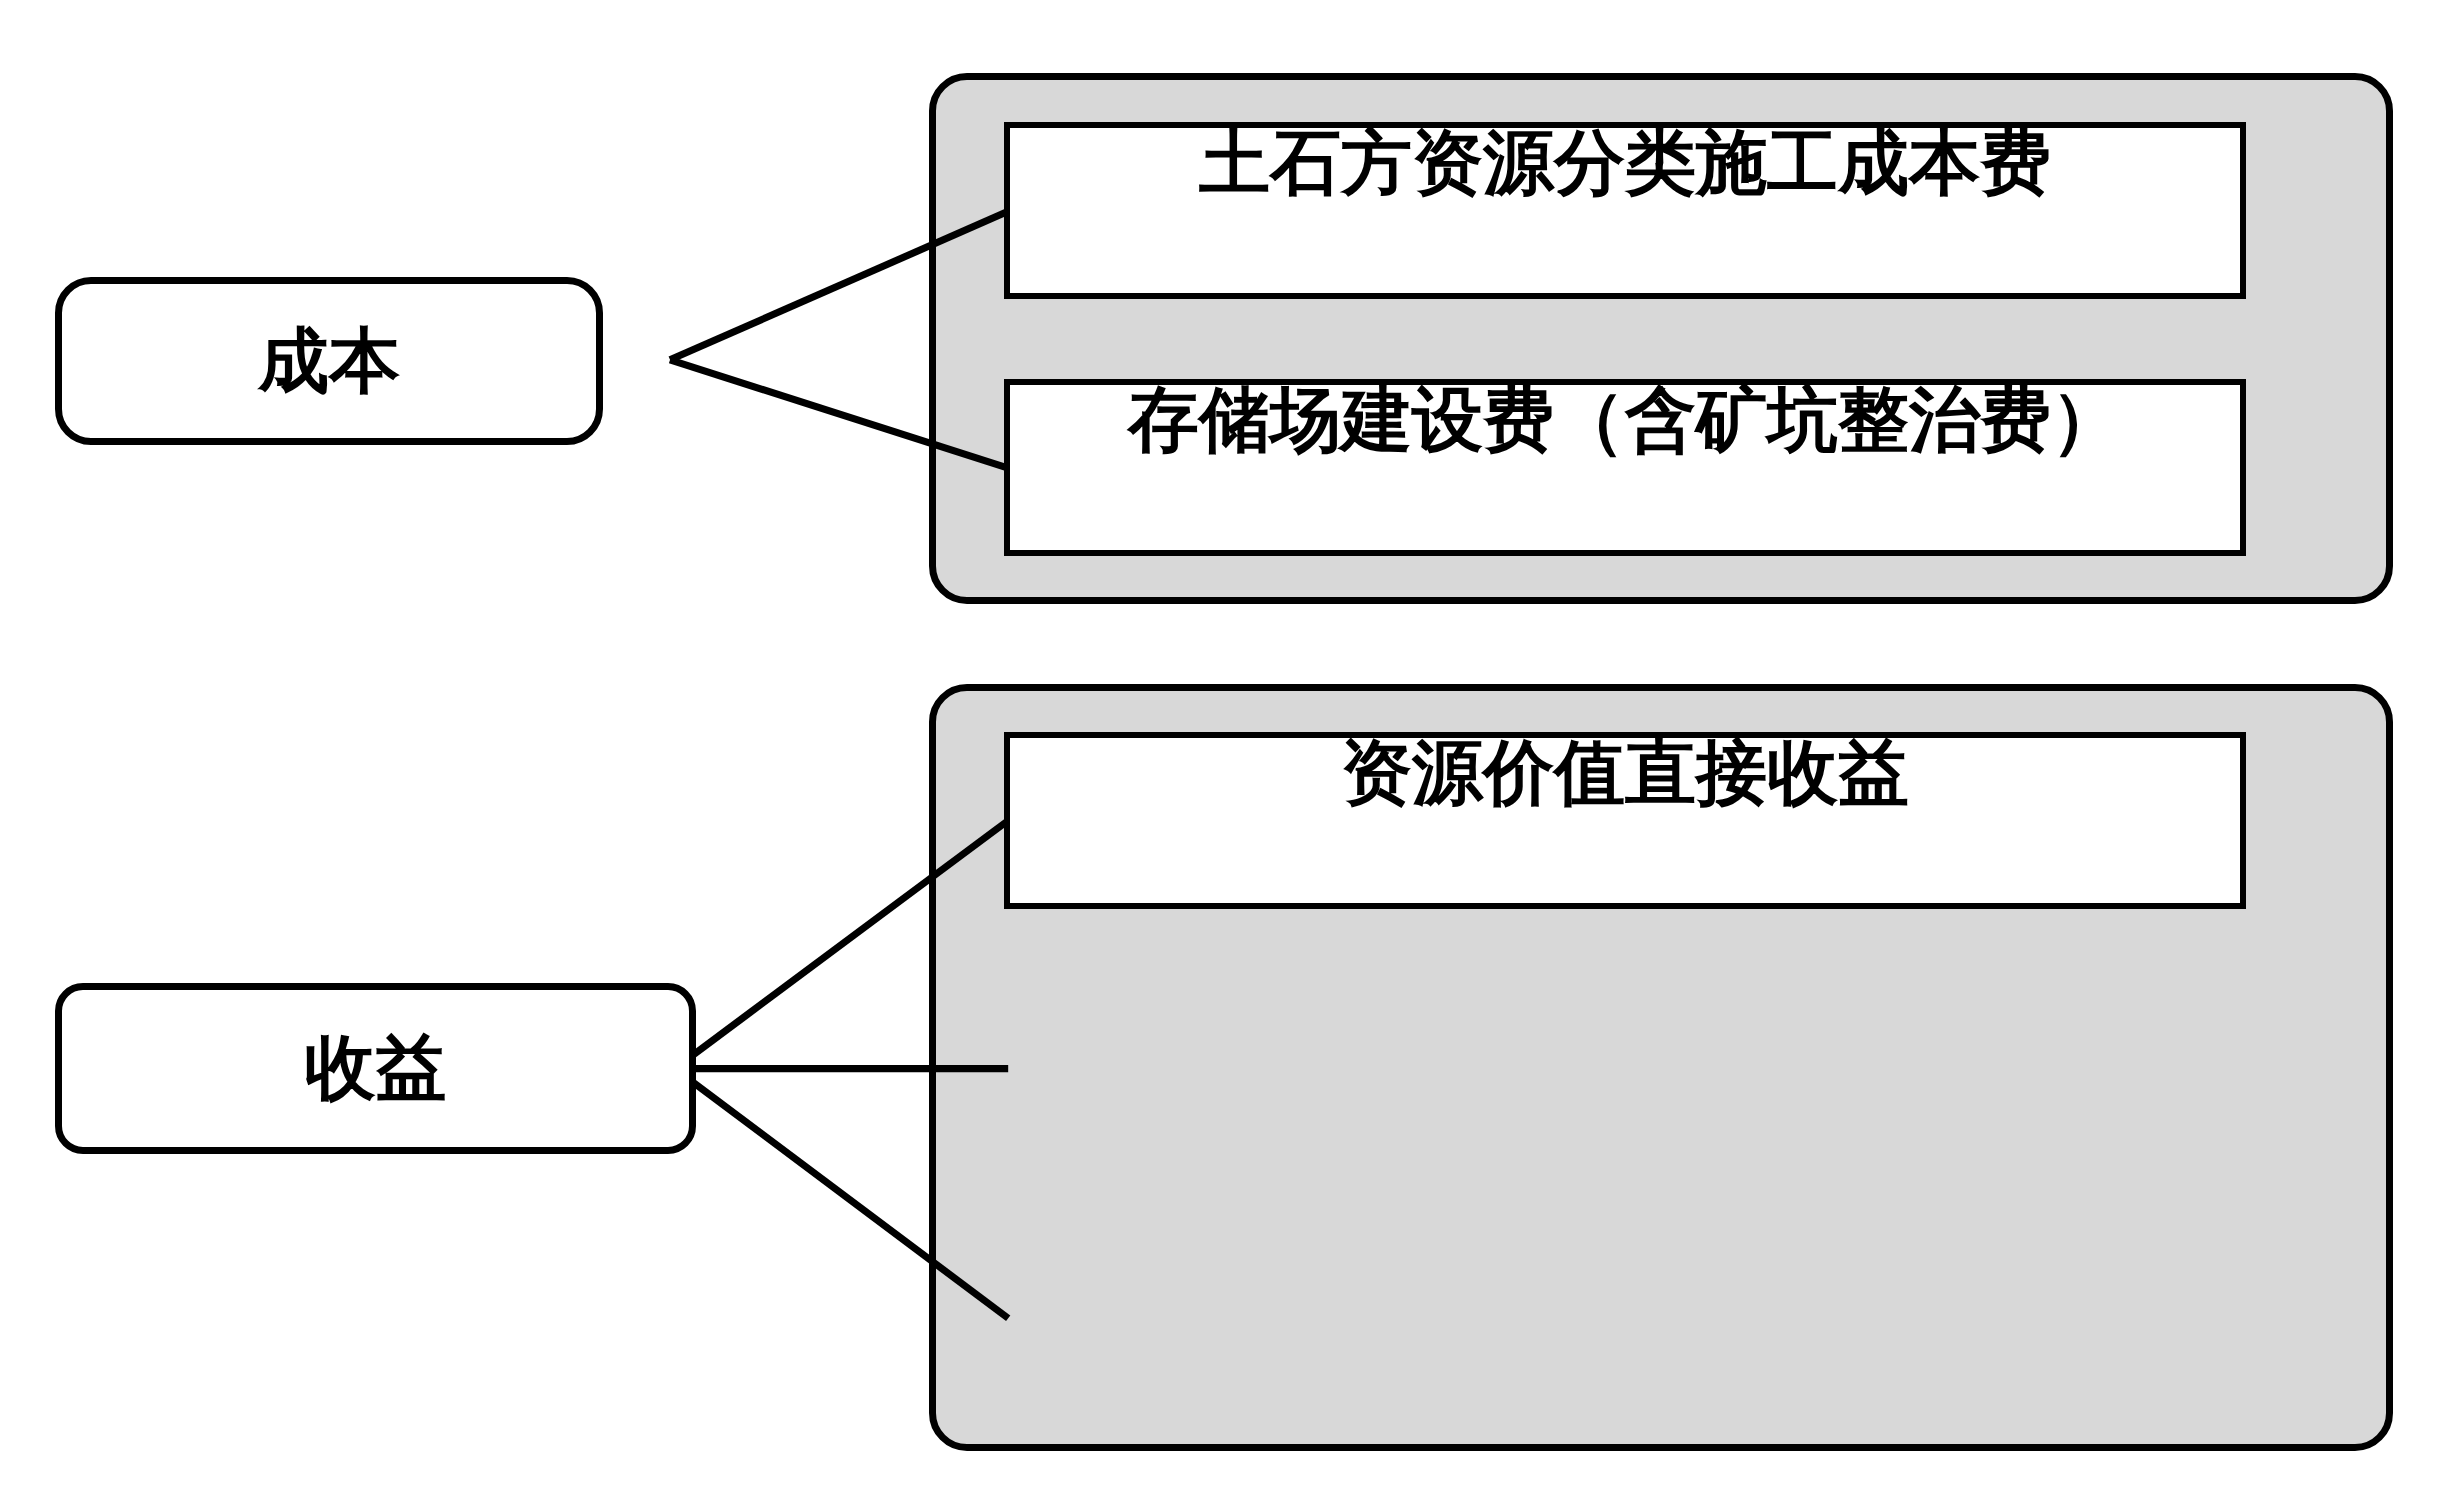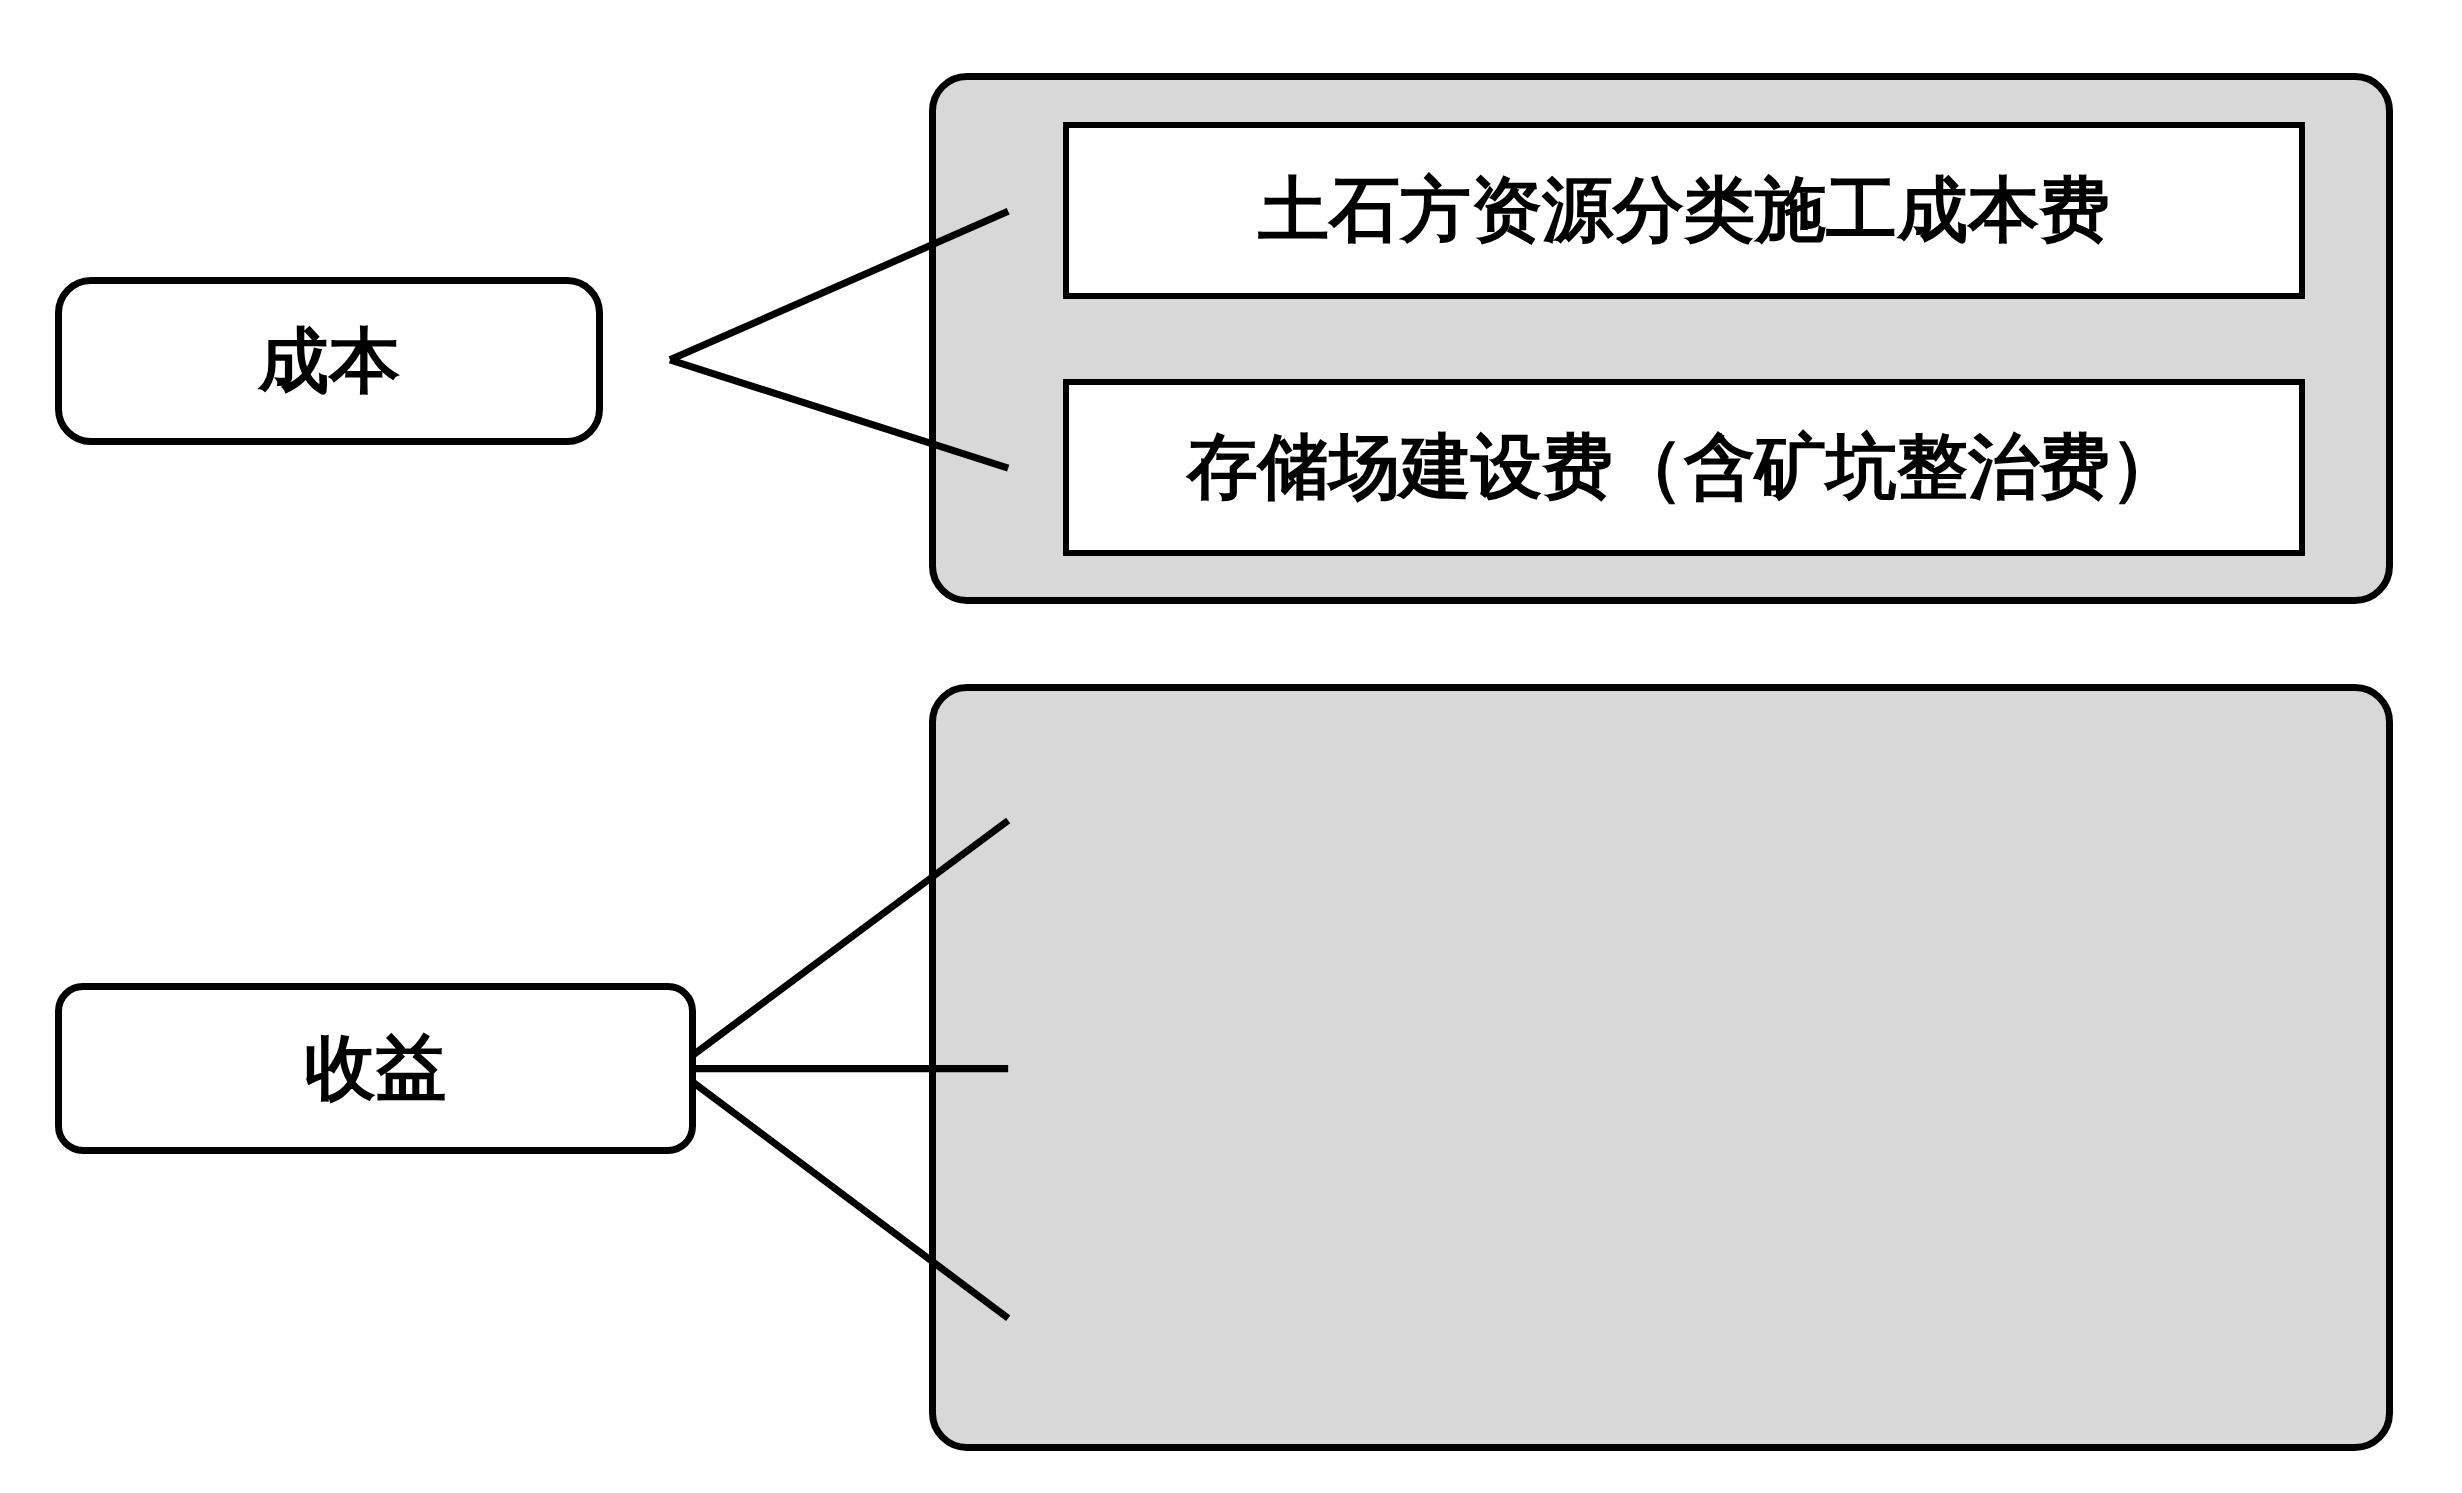--- a/index.html
+++ b/index.html
@@ -45,27 +45,26 @@
     border-radius: 36px;
     display: flex;
     align-items: center;
     justify-content: center;
     z-index: 3;
   }
   #cost-node    { left: 55px; top: 277px;  width: 548px; height: 168px; }
   #benefit-node { left: 55px; top: 983px; width: 641px; height: 171px; border-radius: 28px; }
   .item {
     position: absolute;
-    left: 1063px;
+    left: 1004px;
     width: 1242px;
     height: 177px;
     background: var(--box-fill);
     border: 6.3px solid var(--ink);
     display: flex;
-    align-items: center;
     justify-content: center;
     z-index: 3;
   }
   #item-cost-0    { top: 122px; }
   #item-cost-1    { top: 379px; }
   #item-benefit-0 { top: 732px; }
   #item-benefit-1 { top: 988px; }
   #item-benefit-2 { top: 1230px; }
   .label {
     font-size: 71px;
@@ -98,15 +97,18 @@
     <span class="label">收益</span>
   </div>
 
   <div class="item" id="item-cost-0">
     <span class="label">土石方资源分类施工成本费</span>
   </div>
   <div class="item" id="item-cost-1">
     <span class="label">存储场建设费（含矿坑整治费）</span>
   </div>
 
+  <div class="item" id="item-benefit-0">
+    <span class="label">资源价值直接收益</span>
+  </div>
 
 </div>
 
 
 </body></html>

